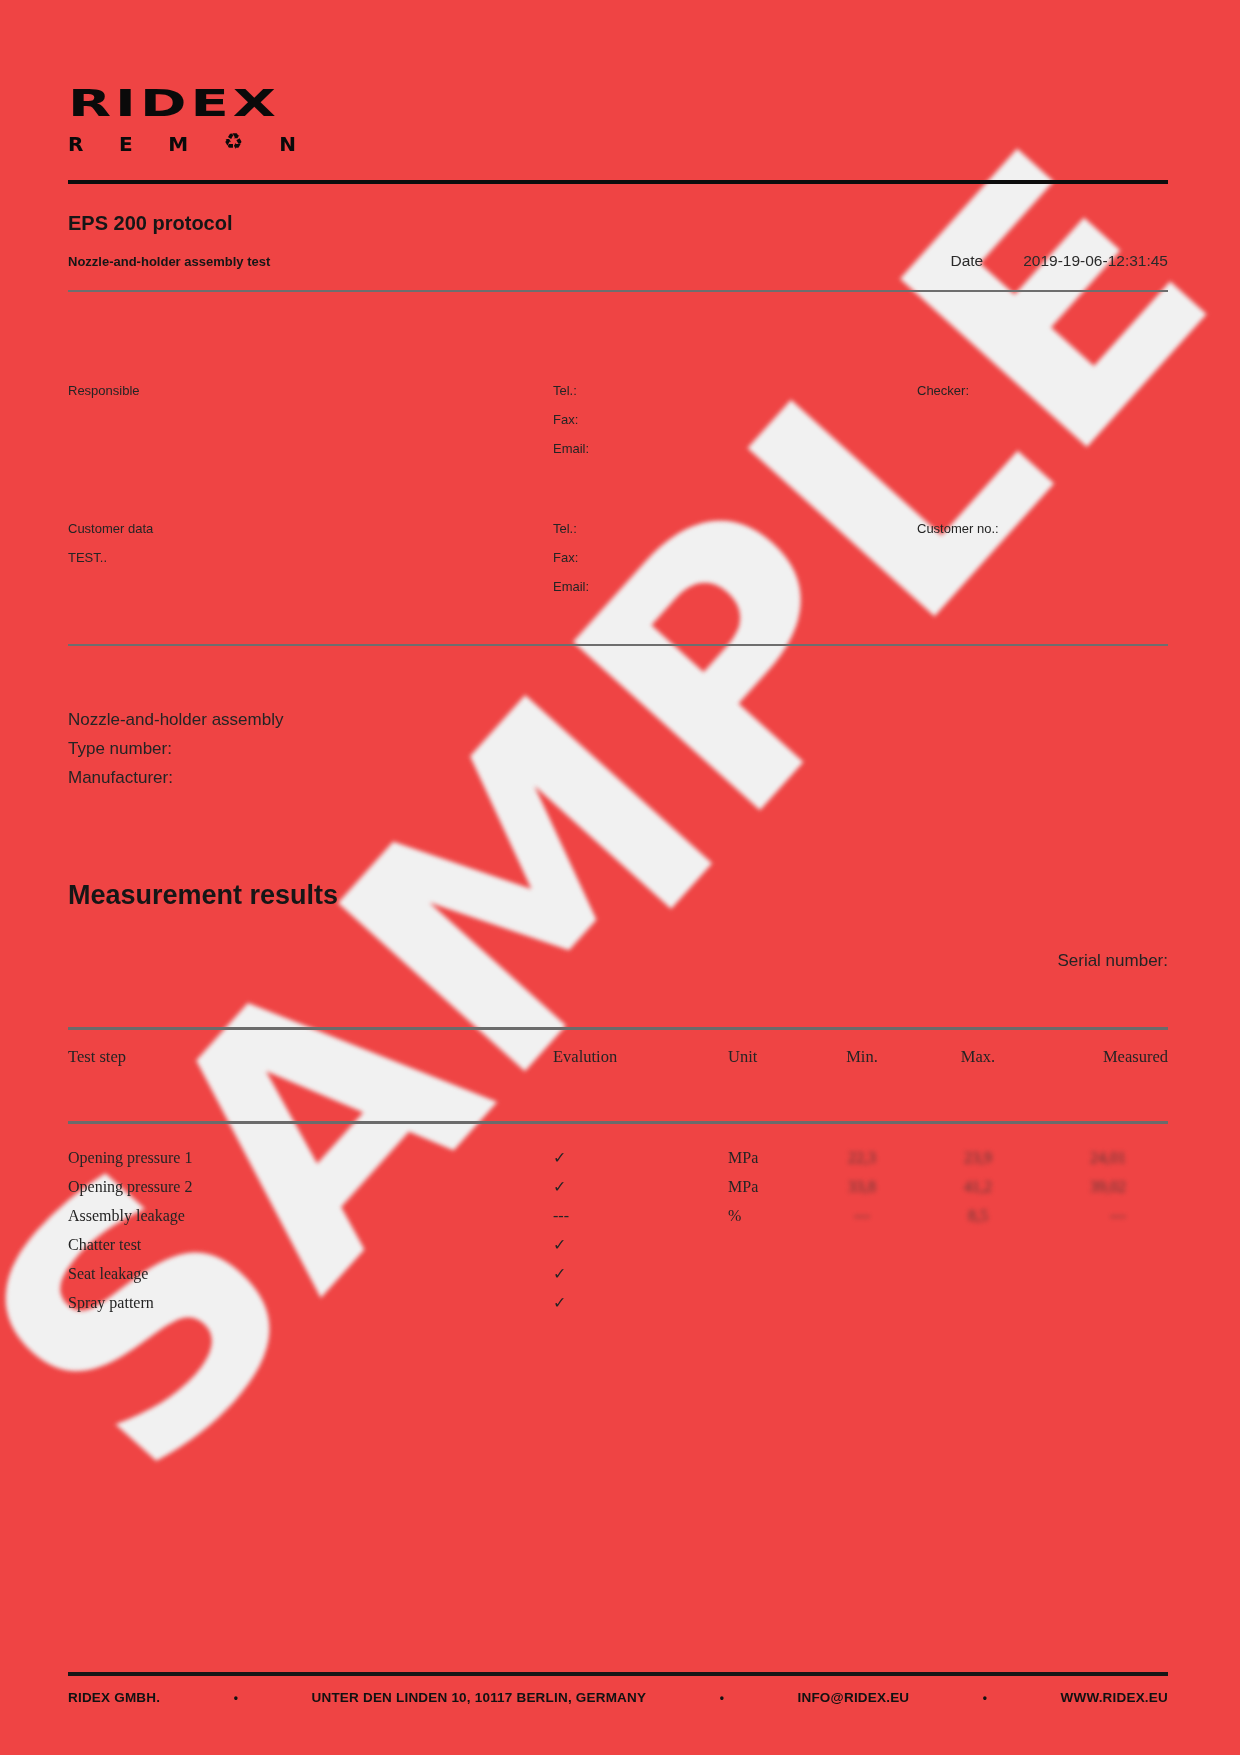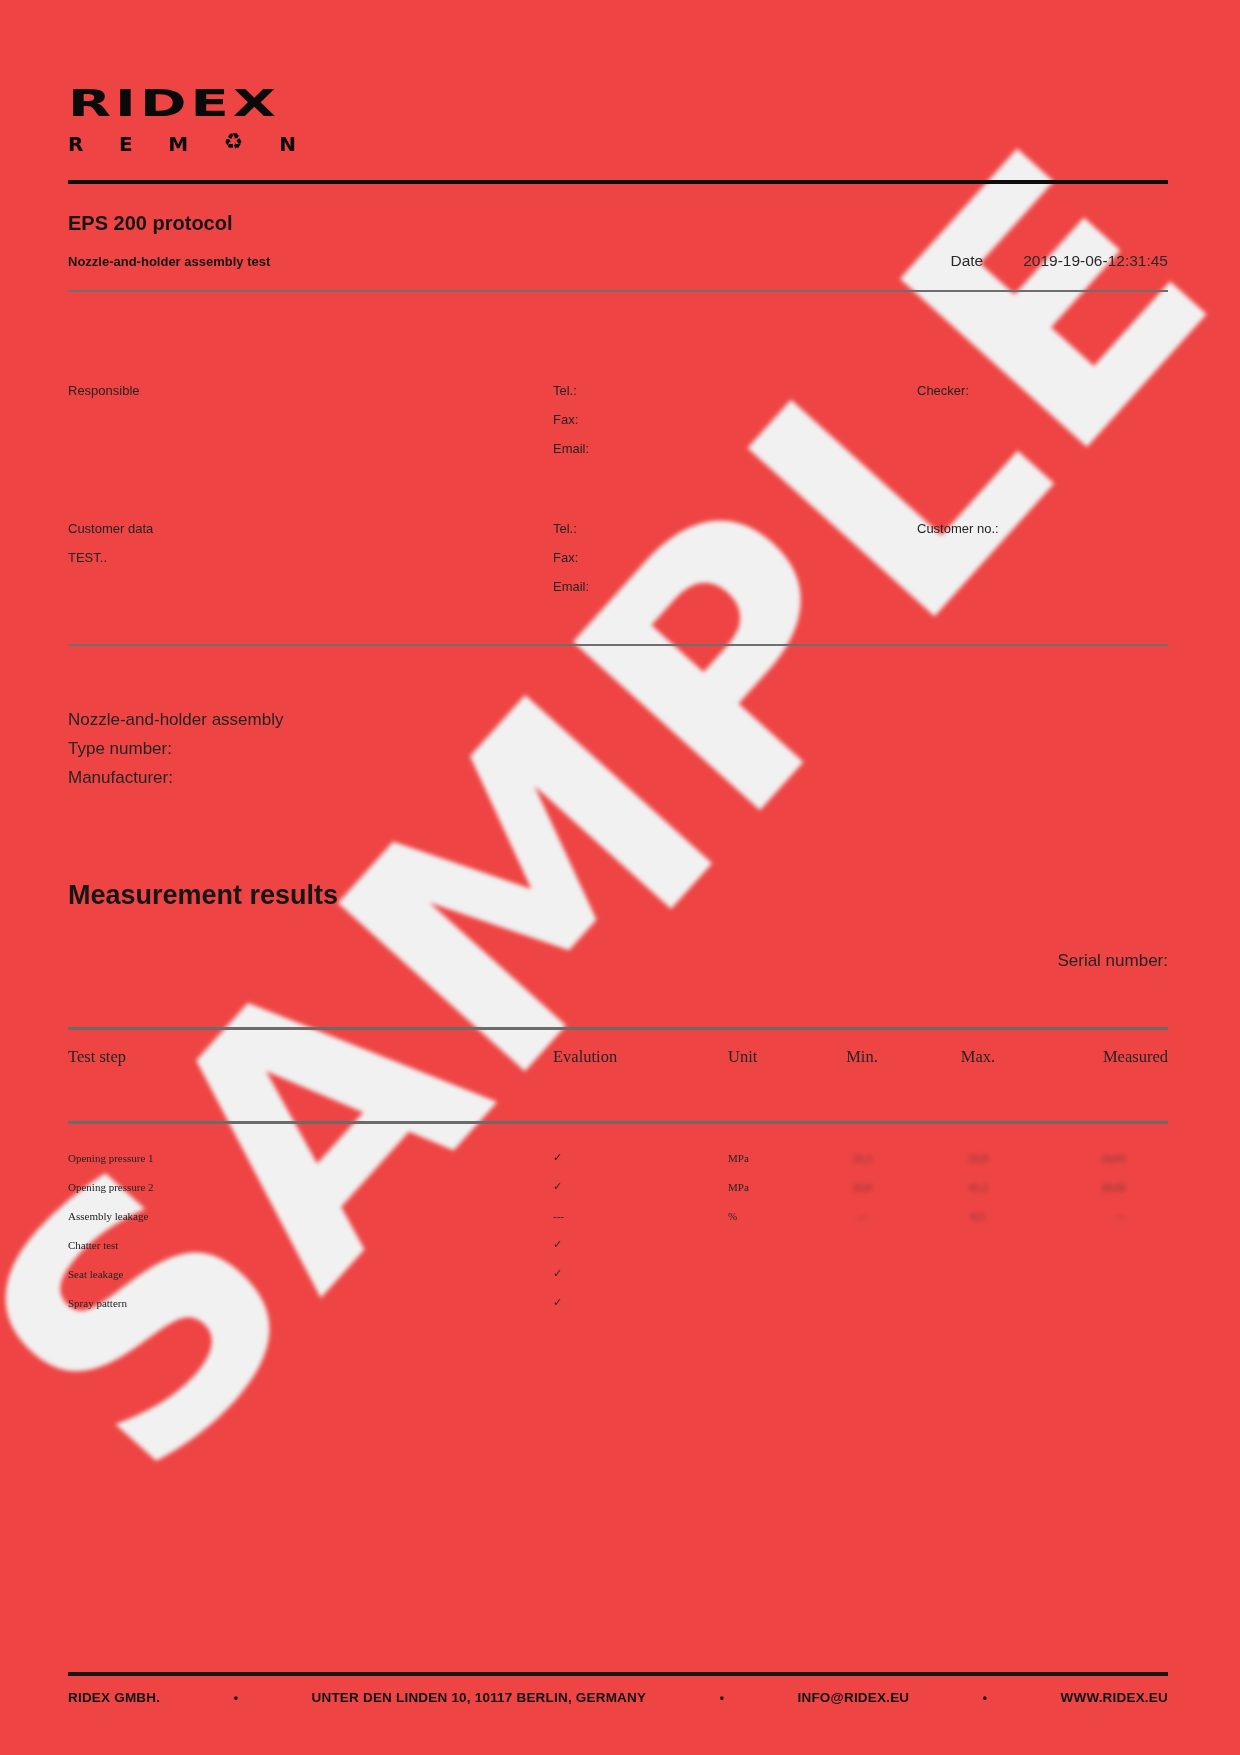--- a/index.html
+++ b/index.html
@@ -59,21 +59,21 @@
   .contacts-1 { top:376px; }
   .contacts-2 { top:514px; }
 
   .assembly { top:705px; font-size:17px; line-height:29px; color:#242424; }
 
   .results-heading { top:880px; font-size:27px; font-weight:700; color:#161616; }
   .serial { top:951px; font-size:17px; color:#242424;text-align:right; }
 
   .tgrid { display:grid; grid-template-columns:485px 175px 84px 100px 132px 124px; align-items:center;font-family:Liberation Serif, serif; }
   .table-header { top:1047px; font-size:16.5px; color:#242424; }
-  .table-rows { top:1143px; font-size:11px; color:#242424; }
+  .table-rows { top:1143px; font-size:16px; color:#242424; }
   .t-row { height:29px; }
   .c-min, .c-max { text-align:center; }
   .c-meas { text-align:right; }
   .c-meas.val { padding-right:42px; }
   .blur { filter:blur(2.6px); opacity:.8; color:#333; }
 
   .footer { top:1690px; display:flex; justify-content:space-between; align-items:baseline;
             font-size:13.5px; font-weight:700; color:#111; letter-spacing:.2px;gap:24px; }
   .footer .bullet { font-size:12px; }
 </style>

